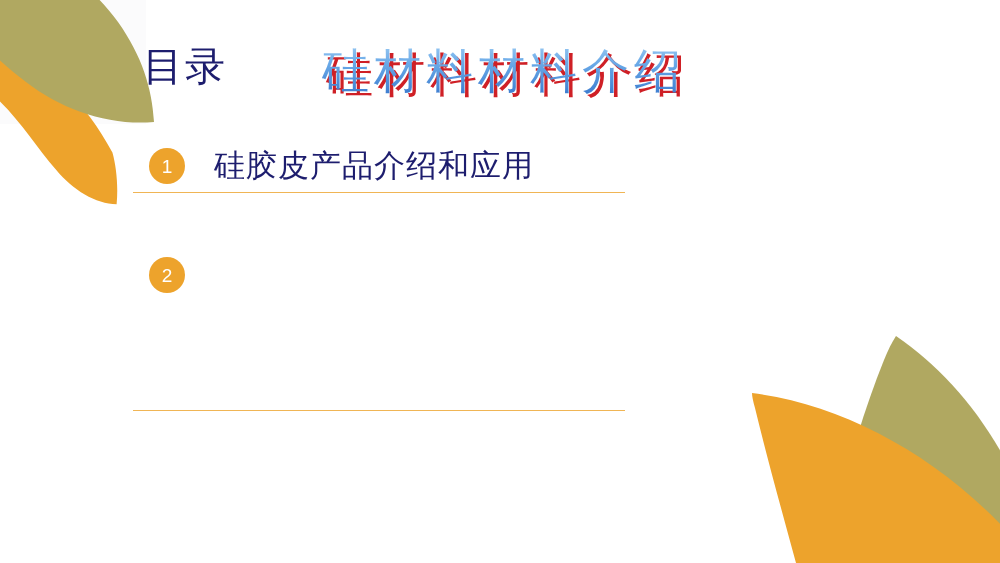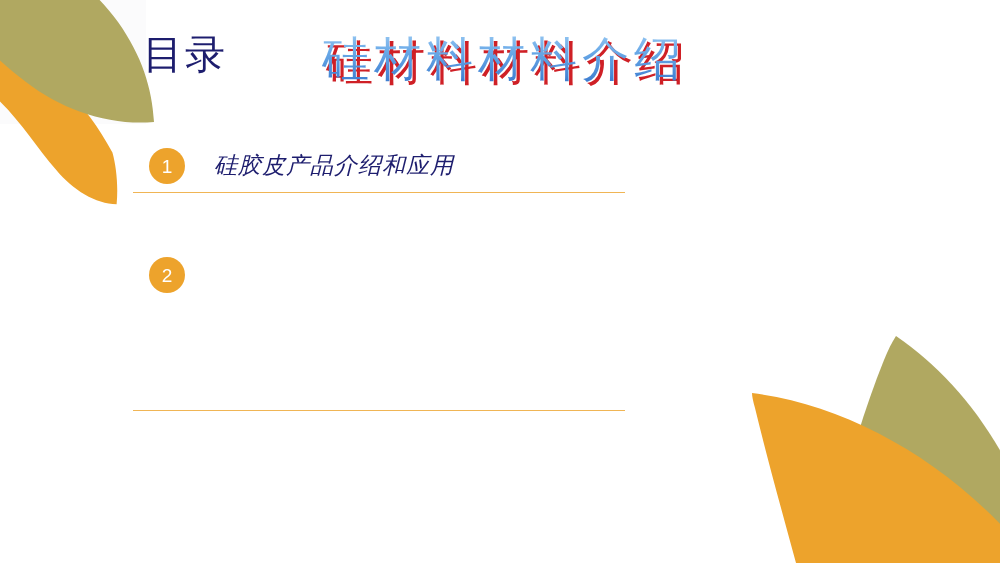--- a/index.html
+++ b/index.html
@@ -36,21 +36,21 @@
     top: 0;
     width: 146px;
     height: 124px;
     background: #fbfbfc;
   }
 
   
   .header {
     position: absolute;
     left: 0;
-    top: 4px;
+    top: 16px;
     width: 1000px;
     height: 120px;
   }
 
   .toc-heading {
     position: absolute;
     left: 143px;
     top: 26px;
     font-size: 40px;
     line-height: 1.2;
@@ -124,26 +124,25 @@
     align-items: center;
     justify-content: center;
     font-size: 19px;
     line-height: 1;
     flex: 0 0 auto;
     margin-left: 16px;
   }
 
   .toc-text {
     margin-left: 29px;
-    font-size: 23px;
+    font-size: 31px;
     line-height: 1.2;
     color: #1d1d6e;
     letter-spacing: 1px;
     white-space: nowrap;
-    font-style: italic;
   }
 
   .toc-rule {
     position: absolute;
     left: 0;
     width: 492px;
     height: 0;
     border-top: 1.4px solid #f0b555;
   }
   .rule-1 { top: 52px; }

